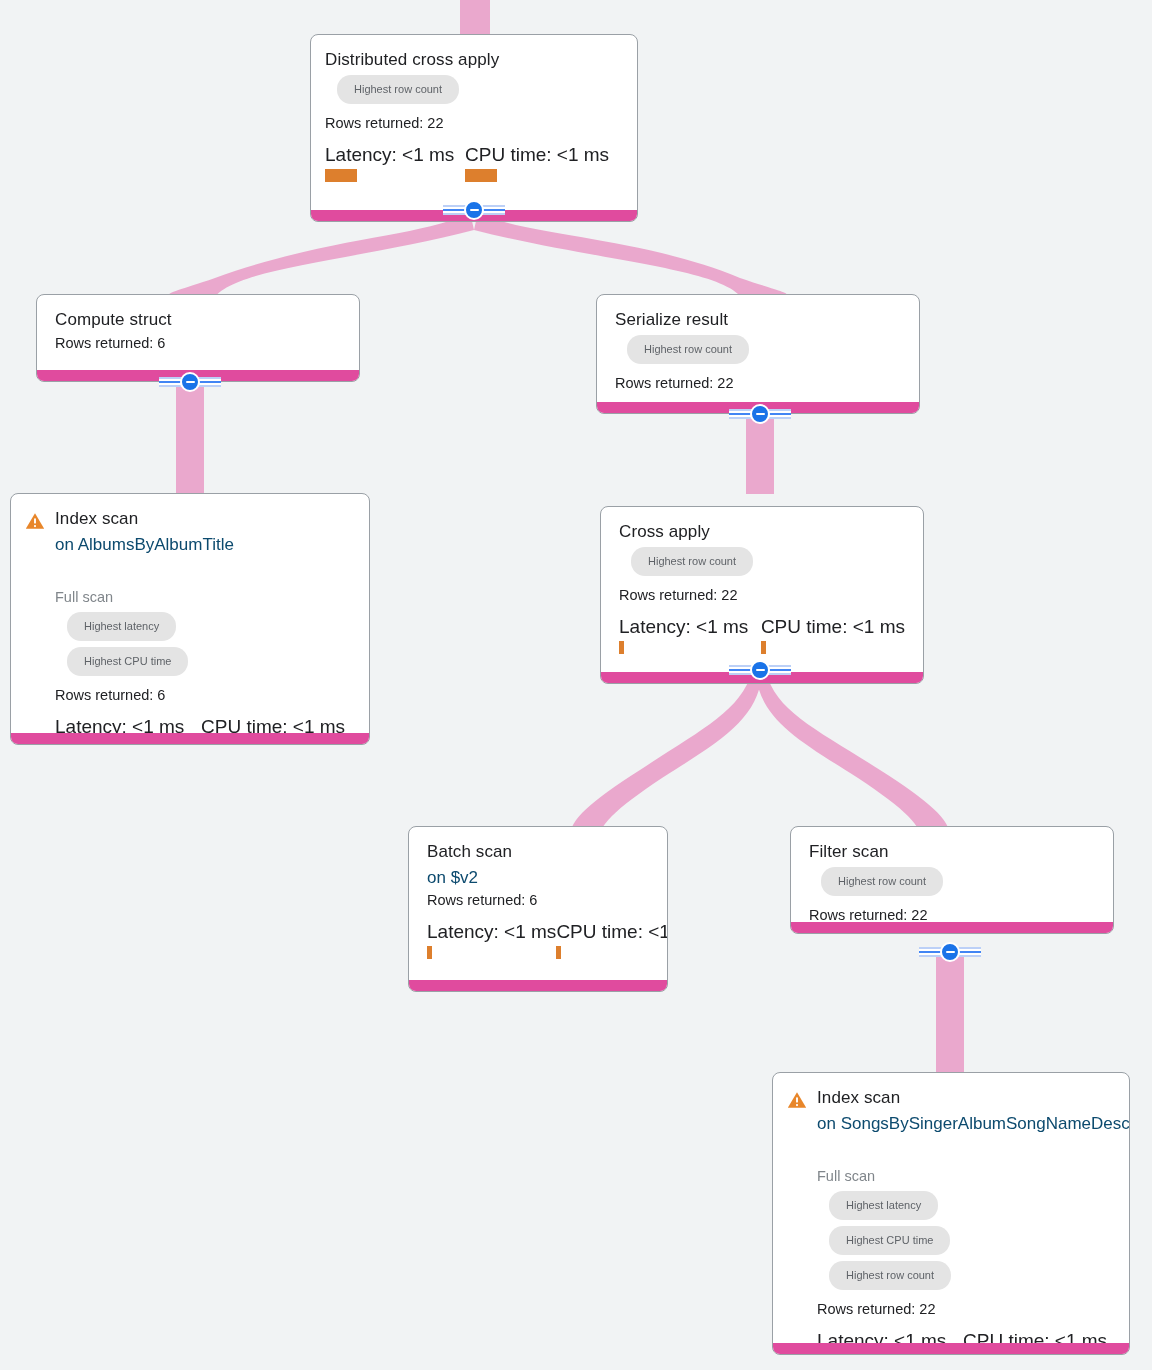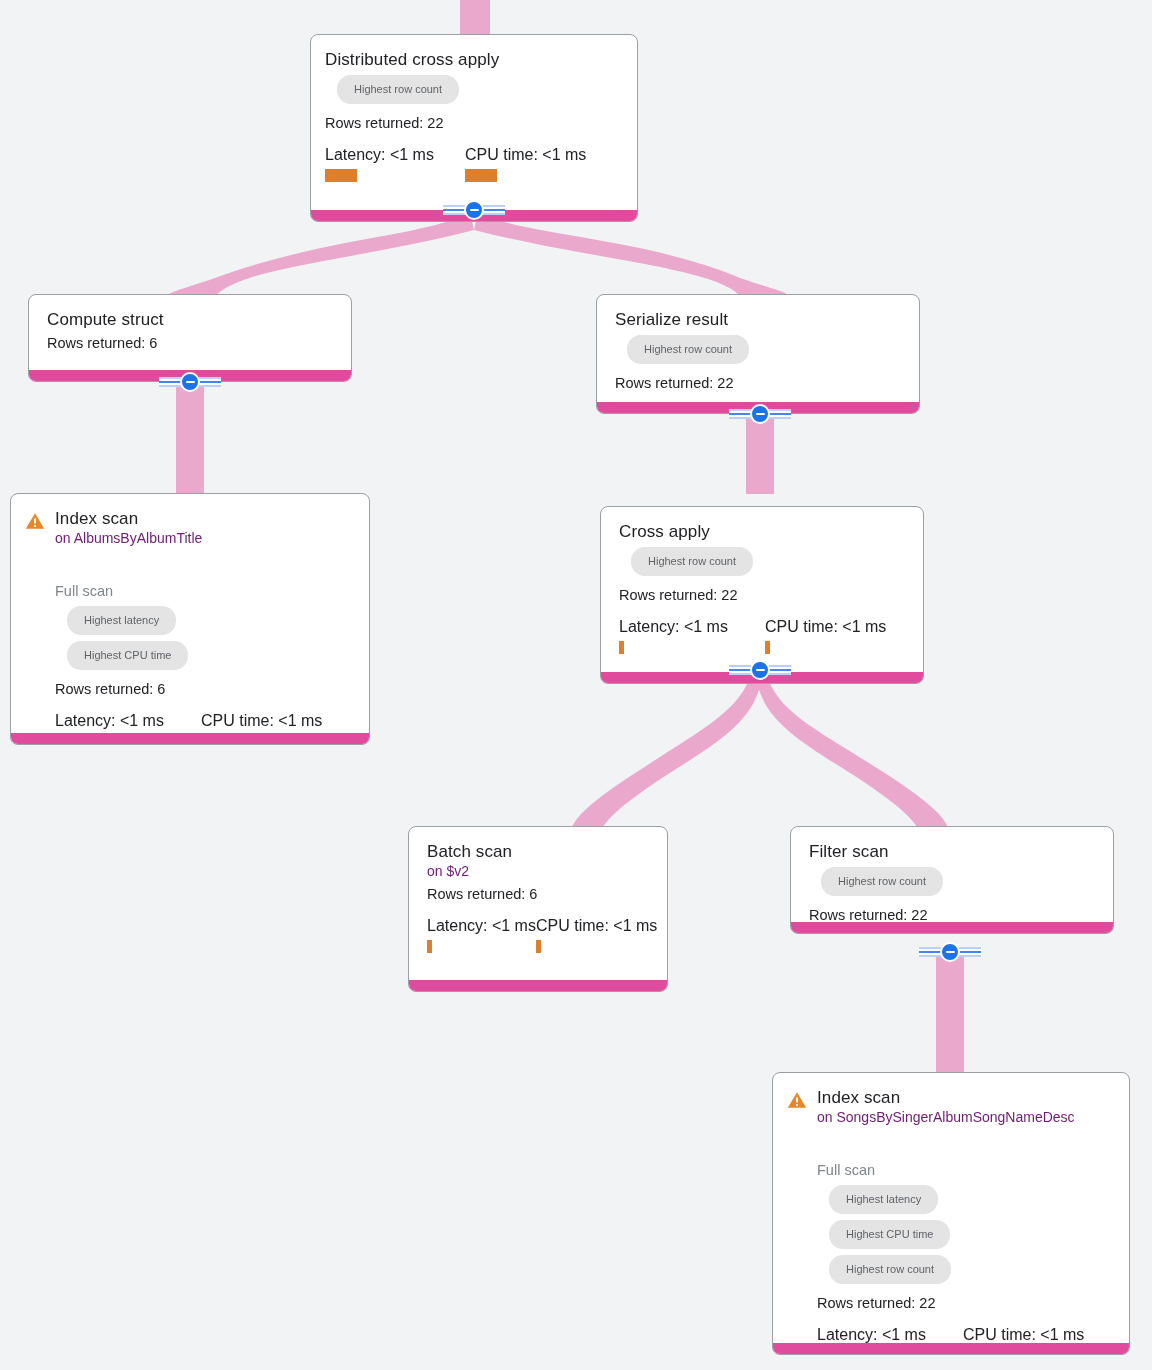--- a/index.html
+++ b/index.html
@@ -59,23 +59,24 @@
   }
   .node-title {
     font-size: 17px;
     line-height: 21px;
     color: #202124;
     font-weight: 400;
     letter-spacing: 0.1px;
     white-space: nowrap;
   }
   .node-sub {
-    font-size: 14px;
+    font-size: 17px;
     line-height: 19px;
-    color: #701a75;
+    color: #0c4a6e;
+    margin-top: 6px;
     white-space: nowrap;
   }
   .node-sub2 {
     font-size: 14.5px;
     line-height: 19px;
     color: #80868b;
     white-space: nowrap;
     margin-top: 34px;
   }
   .chips {
@@ -103,21 +104,21 @@
   .metrics {
     display: flex;
     flex-direction: row;
     margin-top: 12px;
   }
   .metric {
     display: flex;
     flex-direction: column;
   }
   .metric-label {
-    font-size: 16px;
+    font-size: 19px;
     line-height: 19px;
     color: #202124;
     white-space: nowrap;
   }
   .metric-bar {
     height: 13px;
     background: #dd7f2d;
     margin-top: 5px;
   }
   .node-footer {
@@ -243,21 +244,21 @@
         </div>
       </div>
     </div>
     <div class="node-footer"></div>
   </div>
   <div class="collapse-btn" style="left:474px; top:210px;">
     <span class="rail"></span>
     <span class="knob"></span>
   </div>
 
-  <div class="node" style="left:28px; top:294px; width:324px; height:88px;">
+  <div class="node" style="left:36px; top:294px; width:324px; height:88px;">
     <div class="node-inner">
       <div class="body-col">
         <div class="node-title">Compute struct</div>
         <div class="rows-line">Rows returned: 6</div>
       </div>
     </div>
     <div class="node-footer"></div>
   </div>
   <div class="collapse-btn" style="left:190px; top:382px;">
     <span class="rail"></span>

